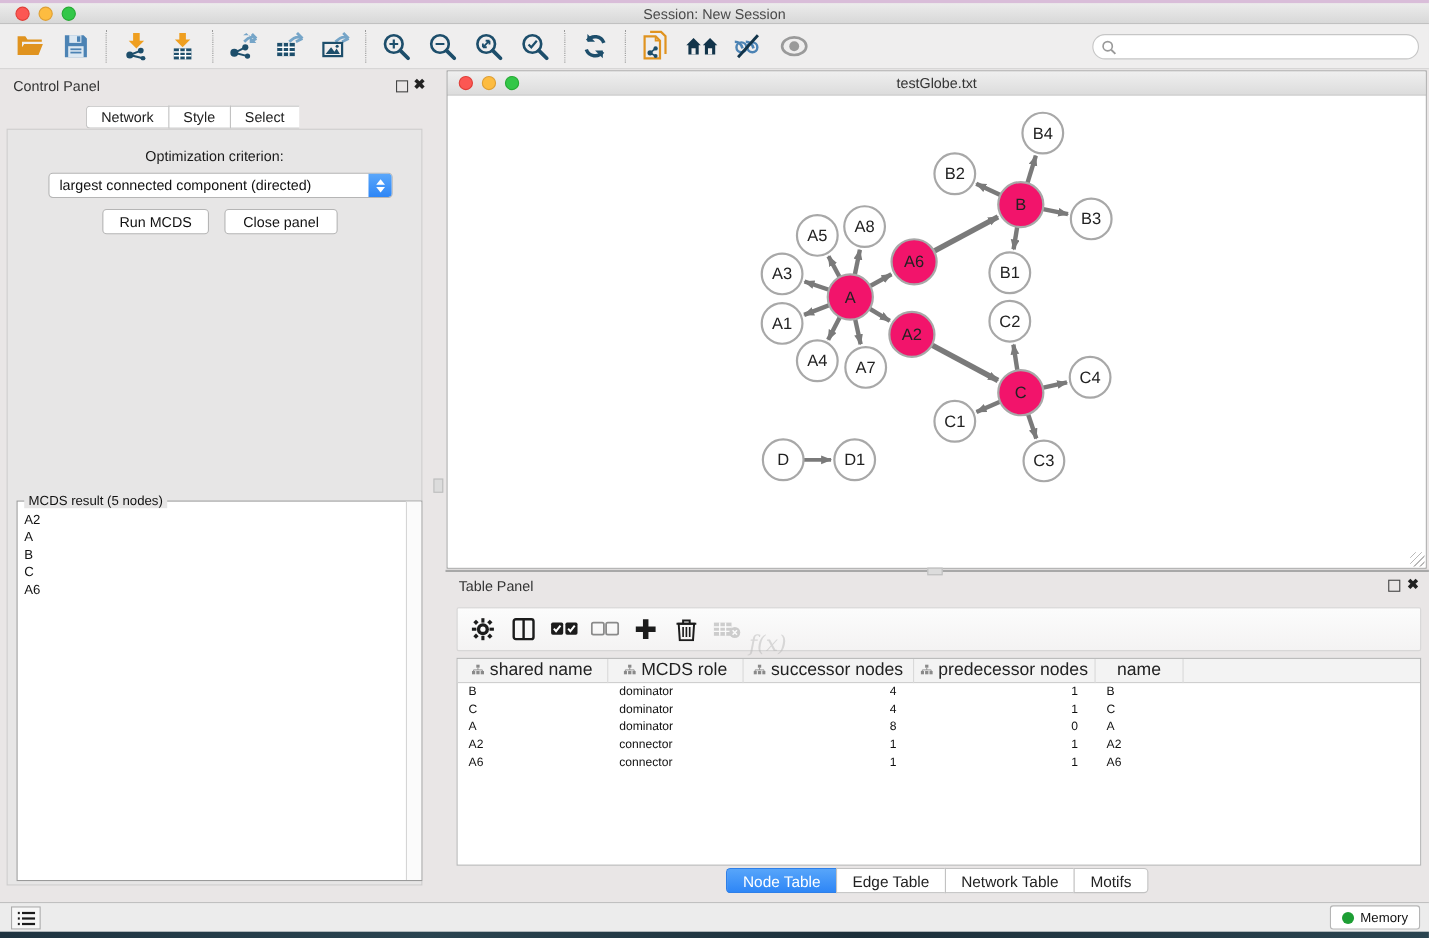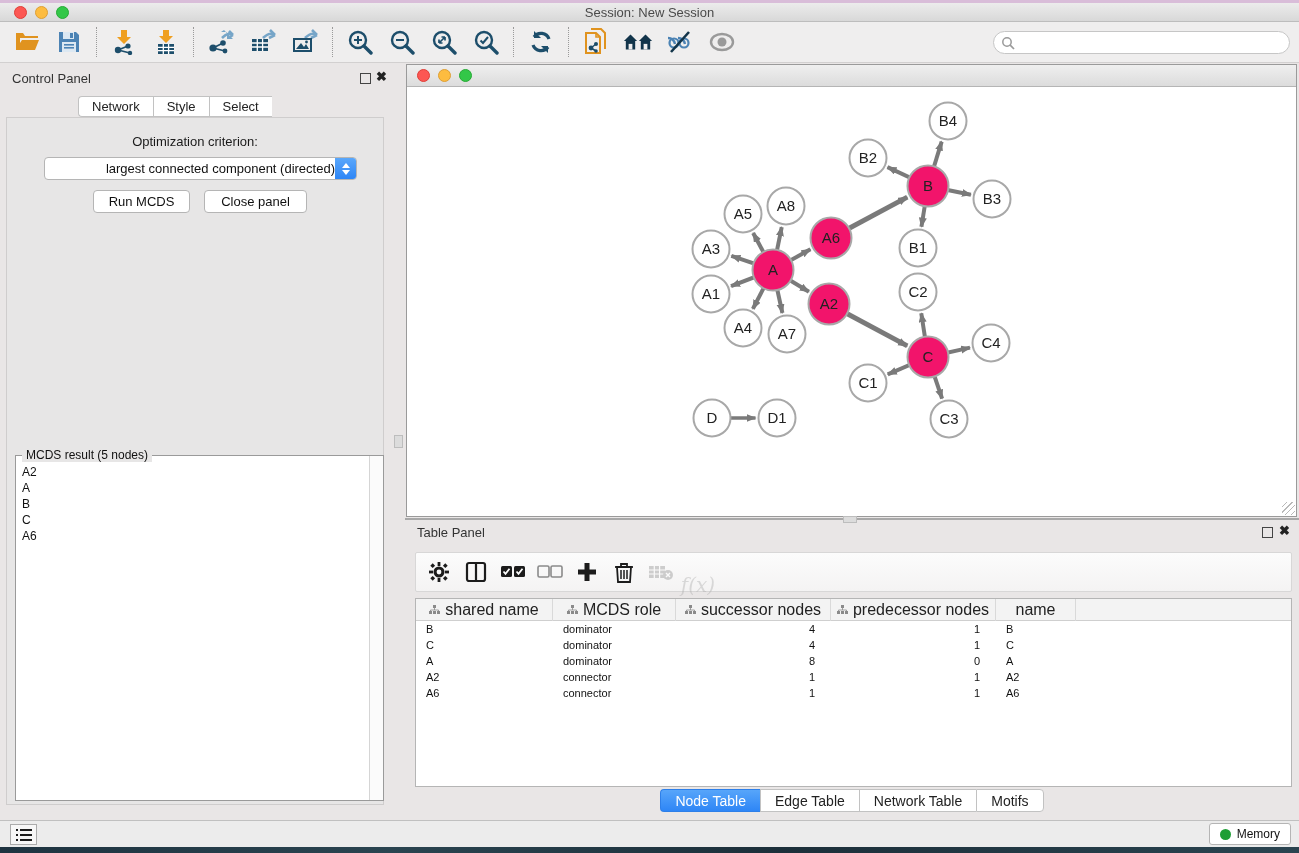--- a/index.html
+++ b/index.html
@@ -33,21 +33,21 @@
   .cp-tabs { position:absolute; left:78px; top:33px; height:21px; display:flex; }
   .cp-tab { height:21px; padding:0 13px; background:#fff; border:1px solid #c2c2c2; border-right:none;
     font-size:13px; color:#222; display:flex; align-items:center; cursor:pointer; }
   .cp-tab:first-child { border-radius:4px 0 0 4px; }
   .cp-tab:last-child { border-right:1px solid #c2c2c2; border-radius:0 4px 4px 0; }
   .cp-tab.active { background:linear-gradient(#57a5fa,#2e86f6); border-color:#2e7fe8; color:#fff;margin-top:28px; }
   .cp-body { position:absolute; left:6px; top:54px; width:378px; height:688px; background:#e7e6e6; border:1px solid #cfcdcd; }
   .opt-label { position:absolute; left:0; width:100%; top:16px; text-align:center; font-size:13px; color:#1a1a1a; }
   .dropdown { position:absolute; left:37px; top:39px; width:313px; height:23px; background:#fff;
     border:1px solid #b5b5b5; border-radius:4px; display:flex; align-items:center; cursor:pointer; }
-  .dropdown .val { flex:1; font-size:13px; color:#111; padding-left:9px; white-space:nowrap; overflow:hidden;text-align:right; }
+  .dropdown .val { flex:1; font-size:13px; color:#111; padding-left:9px; white-space:nowrap; overflow:hidden; }
   .dd-spin { width:21px; height:21px; border-radius:0 3px 3px 0; background:linear-gradient(#5aa7fb,#2e86f6);
     display:flex; flex-direction:column; align-items:center; justify-content:center; gap:2px; }
   .dd-spin .up { width:0; height:0; border-left:4px solid transparent; border-right:4px solid transparent; border-bottom:5px solid #fff; }
   .dd-spin .dn { width:0; height:0; border-left:4px solid transparent; border-right:4px solid transparent; border-top:5px solid #fff; }
   .cp-btn { position:absolute; top:72px; height:23px; background:#fff; border:1px solid #b5b5b5; border-radius:4px;
     font-size:13px; color:#111; font-family:"Liberation Sans",sans-serif; cursor:pointer; }
   .btn-run { left:86px; width:97px; }
   .btn-close { left:197px; width:103px; }
   .result-group { position:absolute; left:8px; top:337px; width:369px; height:346px; border:1px solid #9a9a9a; background:#fff; }
   .result-label { position:absolute; left:6px; top:-8px; background:#e7e6e6; padding:0 4px; font-size:12px; color:#111; }
@@ -300,20 +300,21 @@
 
   <div class="v-split-handle"></div>
 
   <div class="net-window">
     <div class="net-titlebar">
       <div class="tl-group">
         <div class="tl red"></div>
         <div class="tl yellow"></div>
         <div class="tl green"></div>
       </div>
+      <div class="net-title">testGlobe.txt</div>
     </div>
     <div class="net-canvas">
       <svg id="network-svg" width="889" height="429" viewBox="0 0 889 429">
         <defs>
           <marker id="arrow" markerWidth="12" markerHeight="10" refX="9" refY="4" orient="auto" markerUnits="userSpaceOnUse">
             <path d="M0,0 L10,4 L0,8 Z" fill="#7a7a7a"></path>
           </marker>
         </defs>
         <g id="edge-layer">
             <line x1="366" y1="183" x2="324.36360837599796" y2="168.89735122412836" stroke="#7A7A7A" stroke-width="4" marker-end="url(#arrow)"></line>

